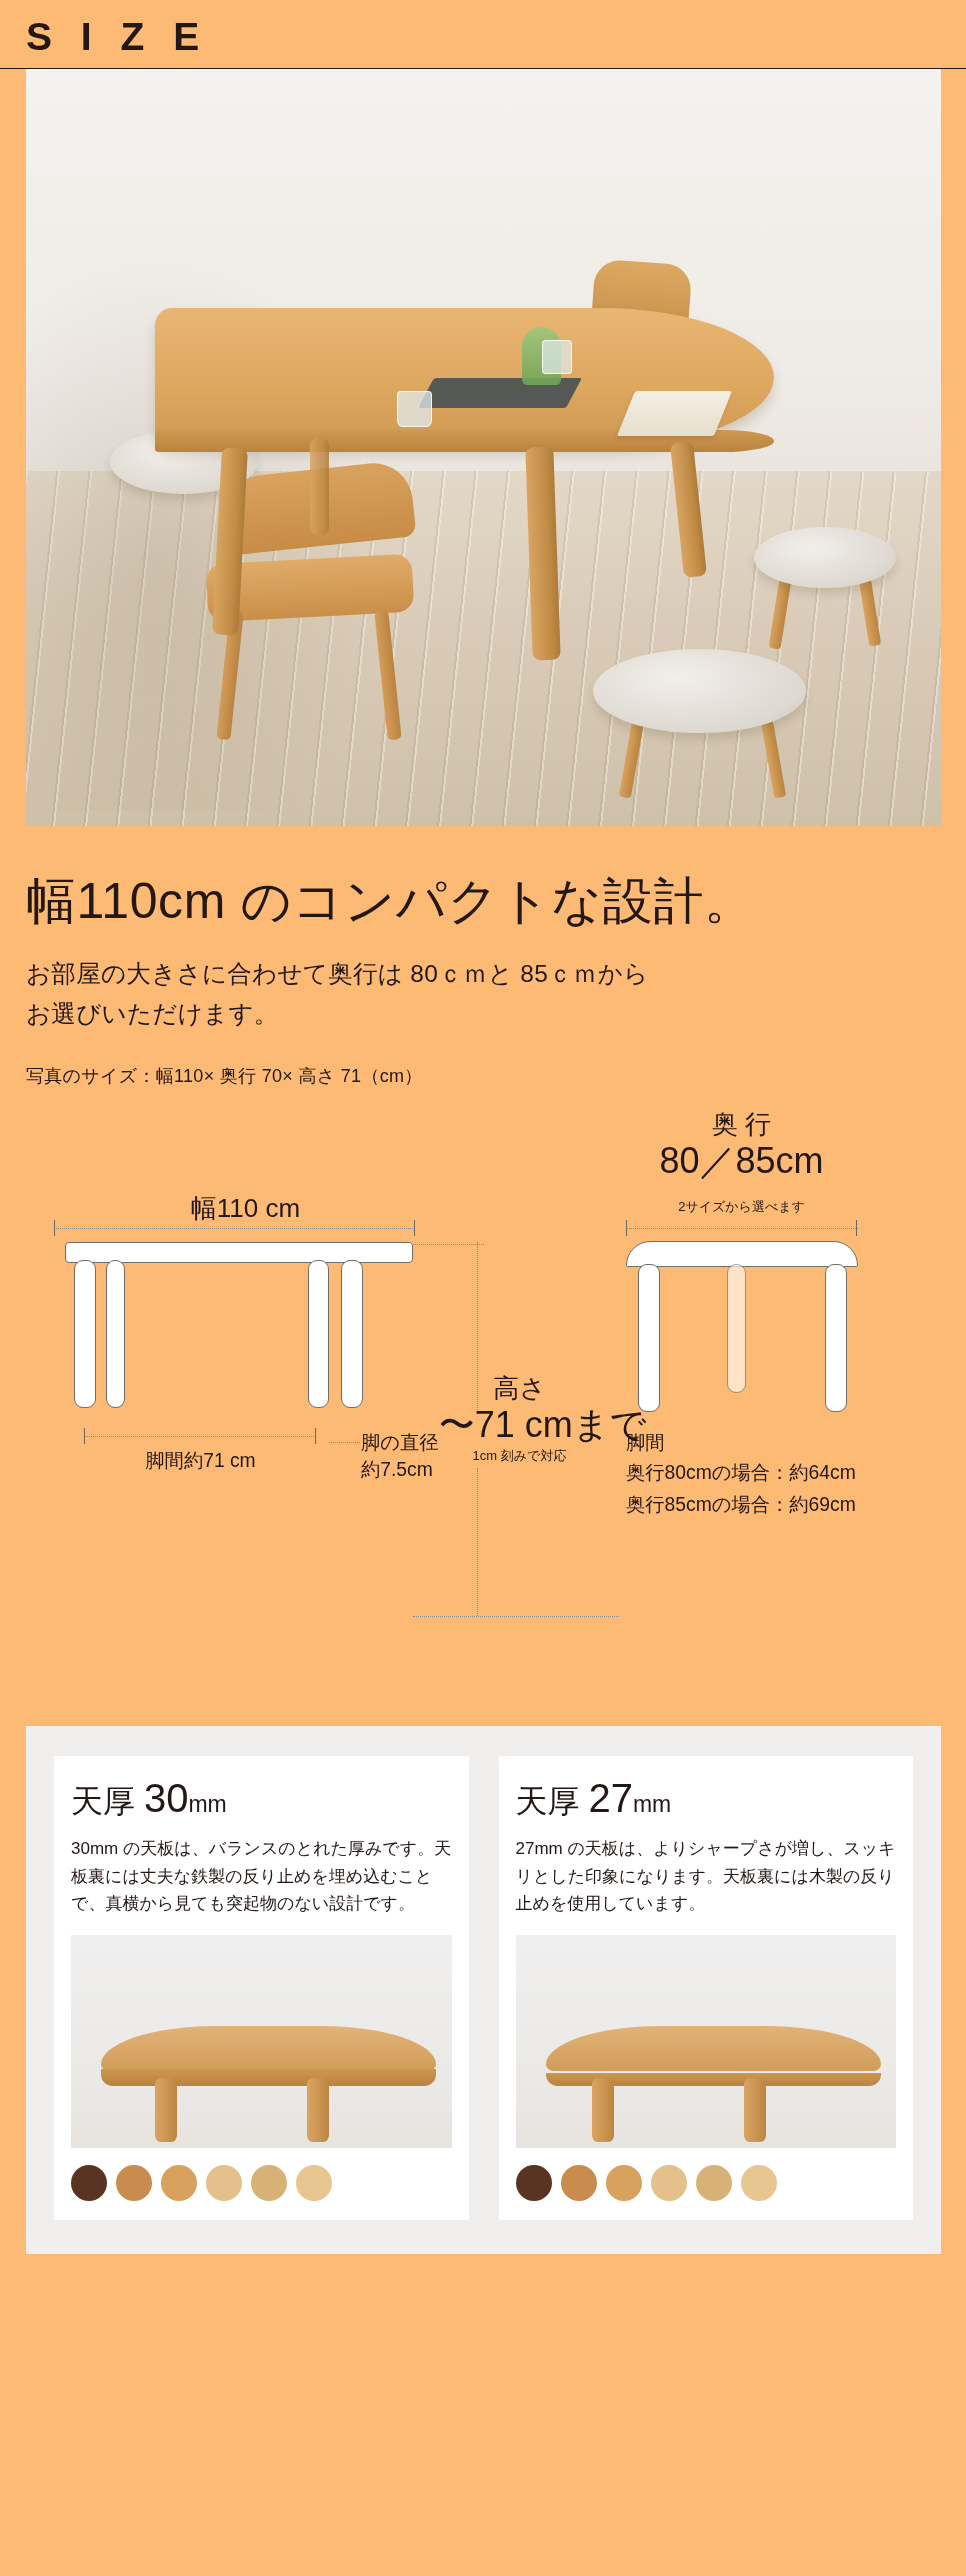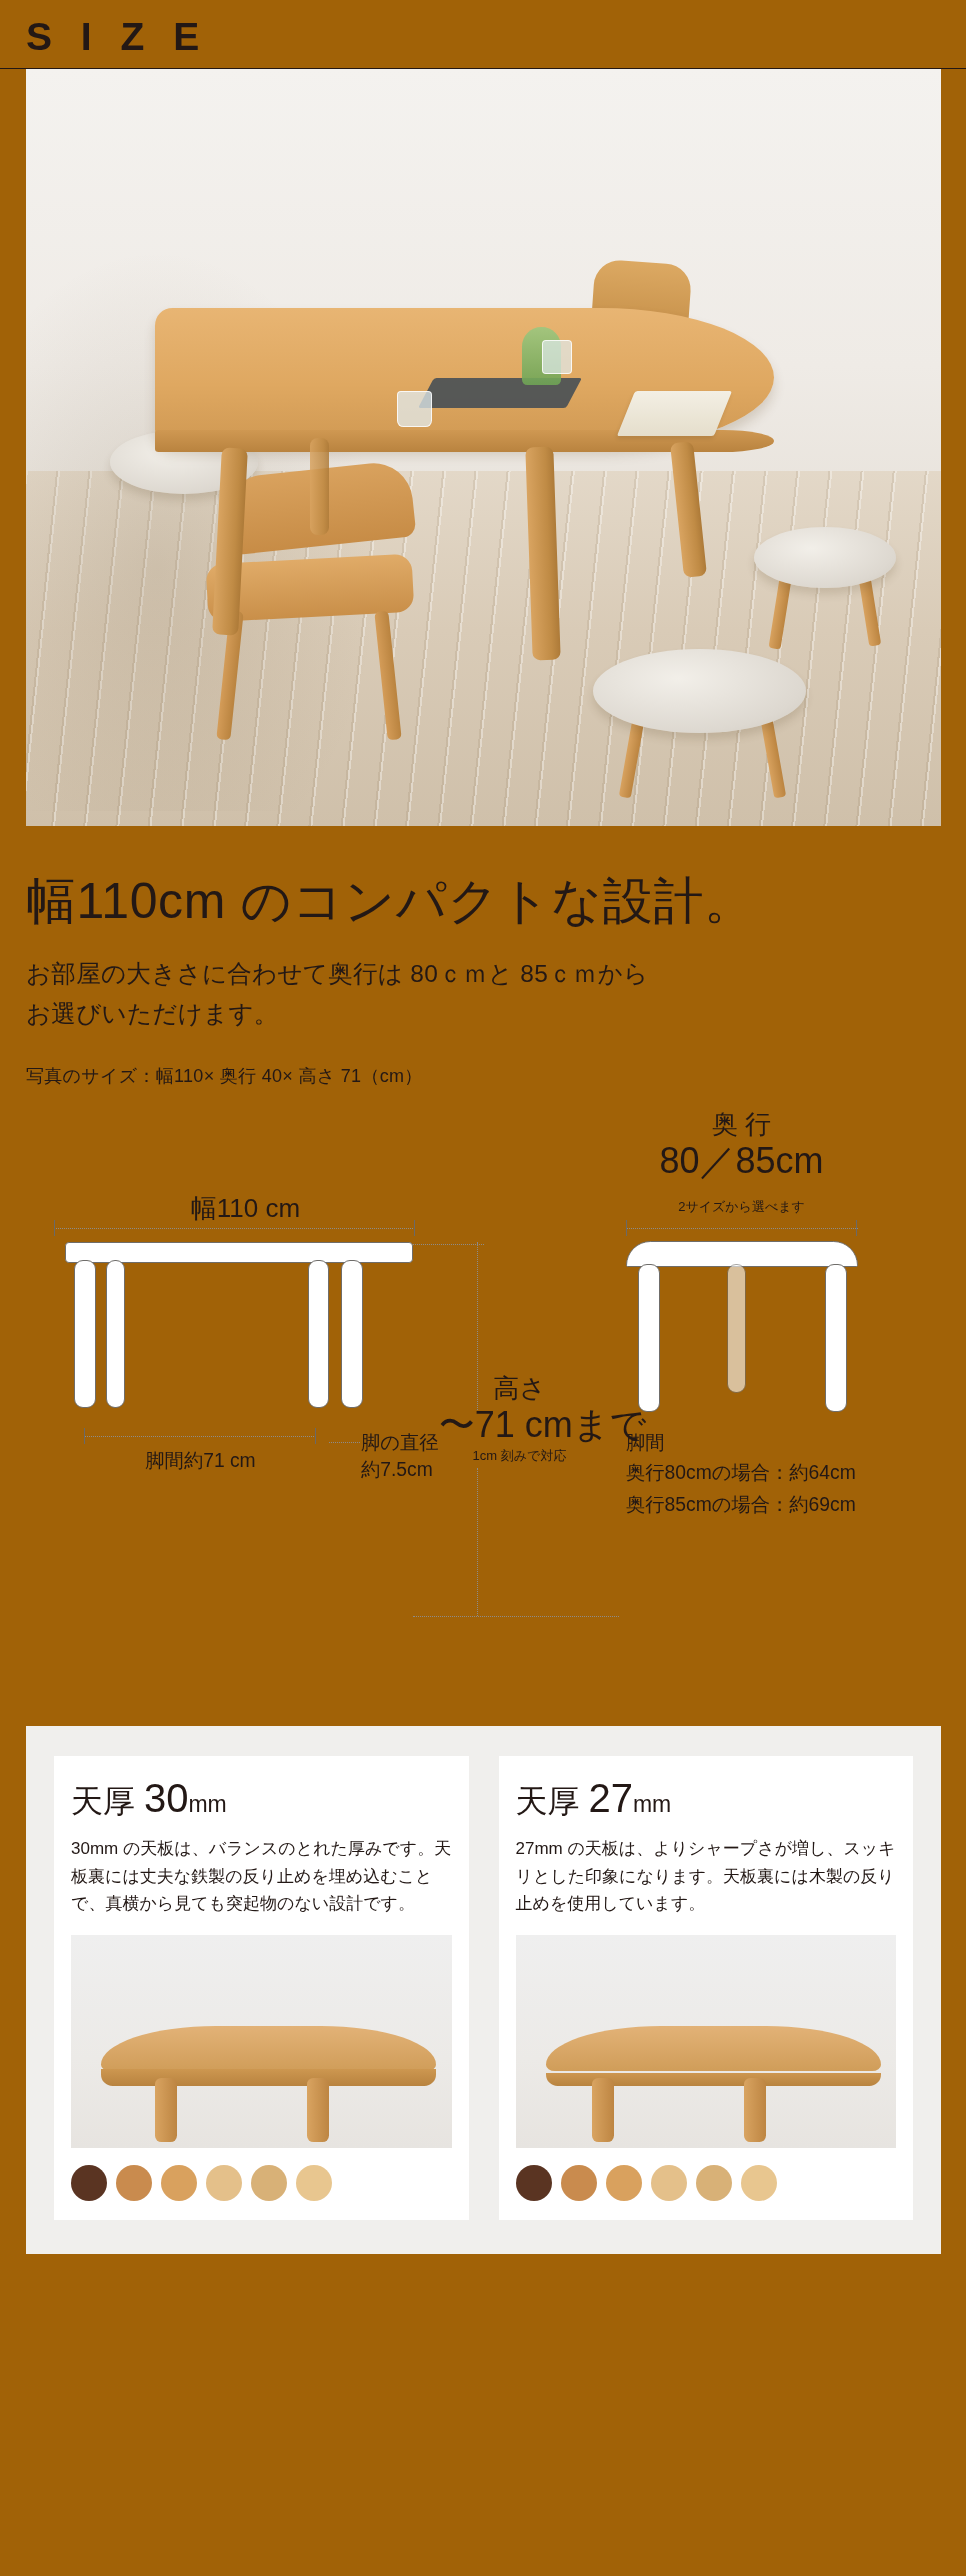--- a/index.html
+++ b/index.html
@@ -8,21 +8,21 @@
     width: 967px;
     background: #ffffff;
     font-family: "Liberation Sans", "DejaVu Sans", sans-serif;
     color: #231815;
     -webkit-font-smoothing: antialiased;
   }
   .page {
     width: 967px;
     min-height: 2576px;
     position: relative;
-    background: #a16207;
+    background: #fdba74;
     overflow: hidden;
   }
 
   
   .size-head {
     padding: 17px 0 11.6px 26px;
     font-size: 39px;
     letter-spacing: 9px;
     font-weight: 700;
     color: #231815;
@@ -317,21 +317,21 @@
     <div class="stool-leg b"></div>
     <div class="stool s1"></div>
   </div>
 
   <div class="copy">
     <div class="headline">幅110cm のコンパクトな設計。</div>
     <div class="lead">
       <div>お部屋の大きさに合わせて奥行は 80ｃｍと 85ｃｍから</div>
       <div>お選びいただけます。</div>
     </div>
-    <div class="photo-size">写真のサイズ：幅110× 奥行 40× 高さ 71（cm）</div>
+    <div class="photo-size">写真のサイズ：幅110× 奥行 70× 高さ 71（cm）</div>
   </div>
 
   <div class="diagram">
 
     <div class="dim-label t-big" style="left:954px;top:0;width:0;"></div>
     <div class="dim-label" style="left:580px;top:0;width:271px;">
       <span class="t-big">奥 行</span>
     </div>
     <div class="dim-label" style="left:580px;top:30px;width:271px;">
       <span class="t-huge">80／85cm</span>

